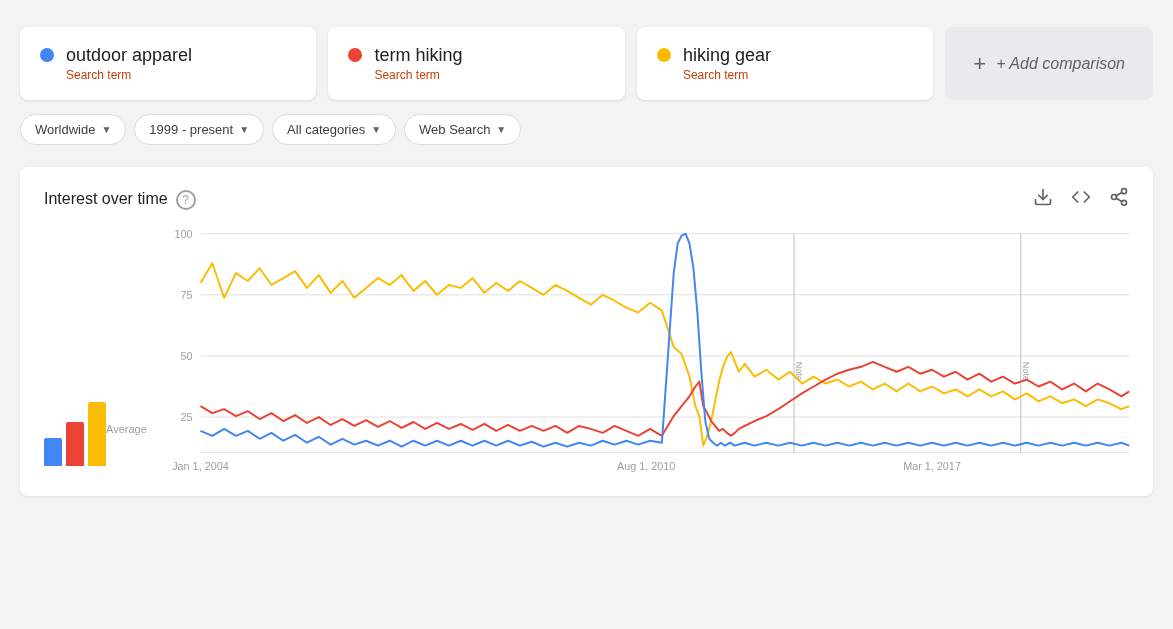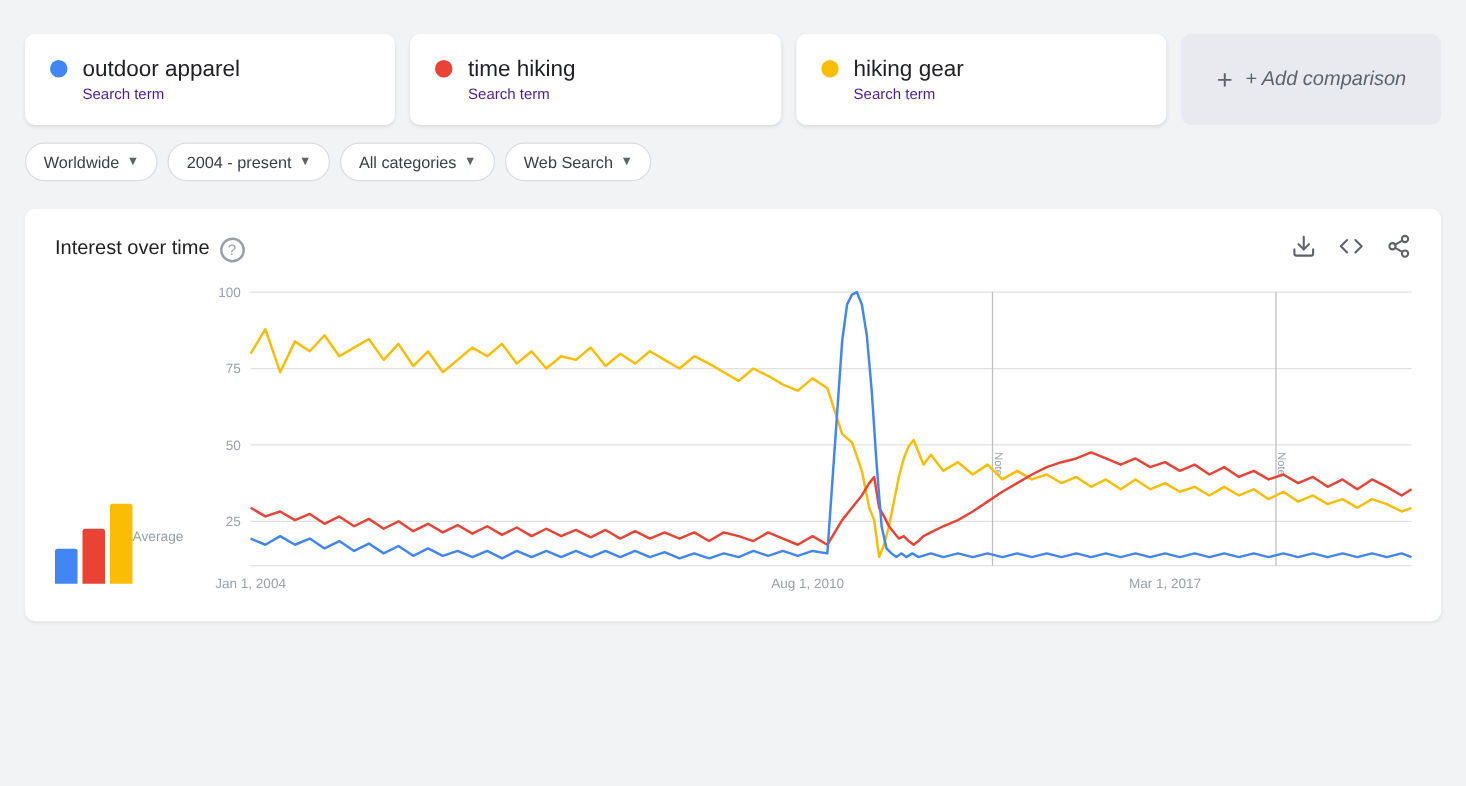--- a/index.html
+++ b/index.html
@@ -49,21 +49,21 @@
     }
 
     .term-name {
       font-size: 18px;
       font-weight: 400;
       color: #202124;
     }
 
     .term-type {
       font-size: 12px;
-      color: #4c1d95;
+      color: #c2410c;
       margin-top: 2px;
     }
 
     .add-comparison-card {
       background: #e8eaf0;
       border-radius: 8px;
       padding: 18px 28px;
       display: flex;
       align-items: center;
       gap: 10px;
@@ -202,21 +202,21 @@
       <div class="term-dot" style="background:#4285f4;"></div>
       <div class="term-info">
         <span class="term-name">outdoor apparel</span>
         <span class="term-type">Search term</span>
       </div>
     </div>
 
     <div class="term-card">
       <div class="term-dot" style="background:#ea4335;"></div>
       <div class="term-info">
-        <span class="term-name">time hiking</span>
+        <span class="term-name">term hiking</span>
         <span class="term-type">Search term</span>
       </div>
     </div>
 
     <div class="term-card">
       <div class="term-dot" style="background:#fbbc04;"></div>
       <div class="term-info">
         <span class="term-name">hiking gear</span>
         <span class="term-type">Search term</span>
       </div>
@@ -228,21 +228,21 @@
     </div>
 
   </div>
 
   <div class="filters-row">
     <button class="filter-btn">
       <span>Worldwide</span>
       <span class="chevron">▼</span>
     </button>
     <button class="filter-btn">
-      <span>2004 - present</span>
+      <span>1999 - present</span>
       <span class="chevron">▼</span>
     </button>
     <button class="filter-btn">
       <span>All categories</span>
       <span class="chevron">▼</span>
     </button>
     <button class="filter-btn">
       <span>Web Search</span>
       <span class="chevron">▼</span>
     </button>

